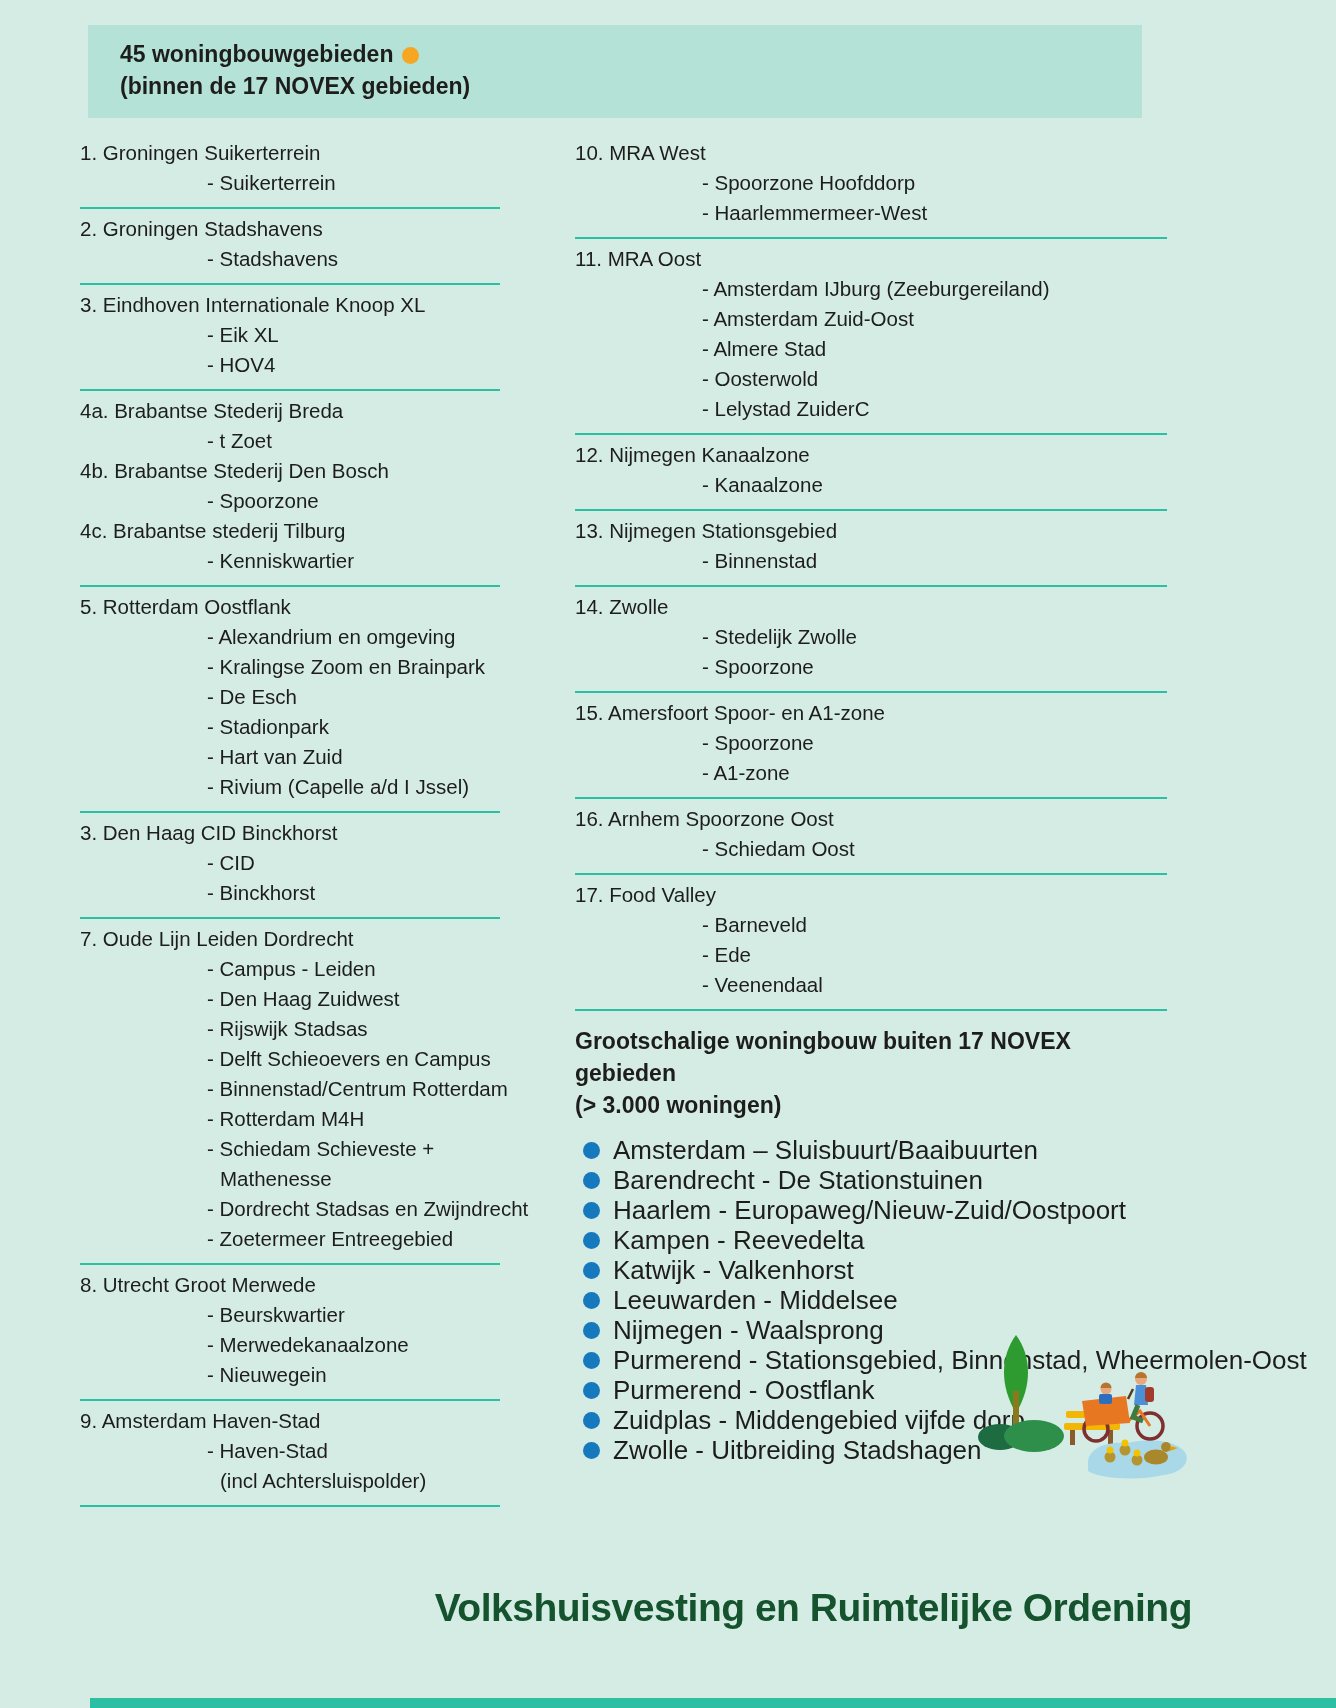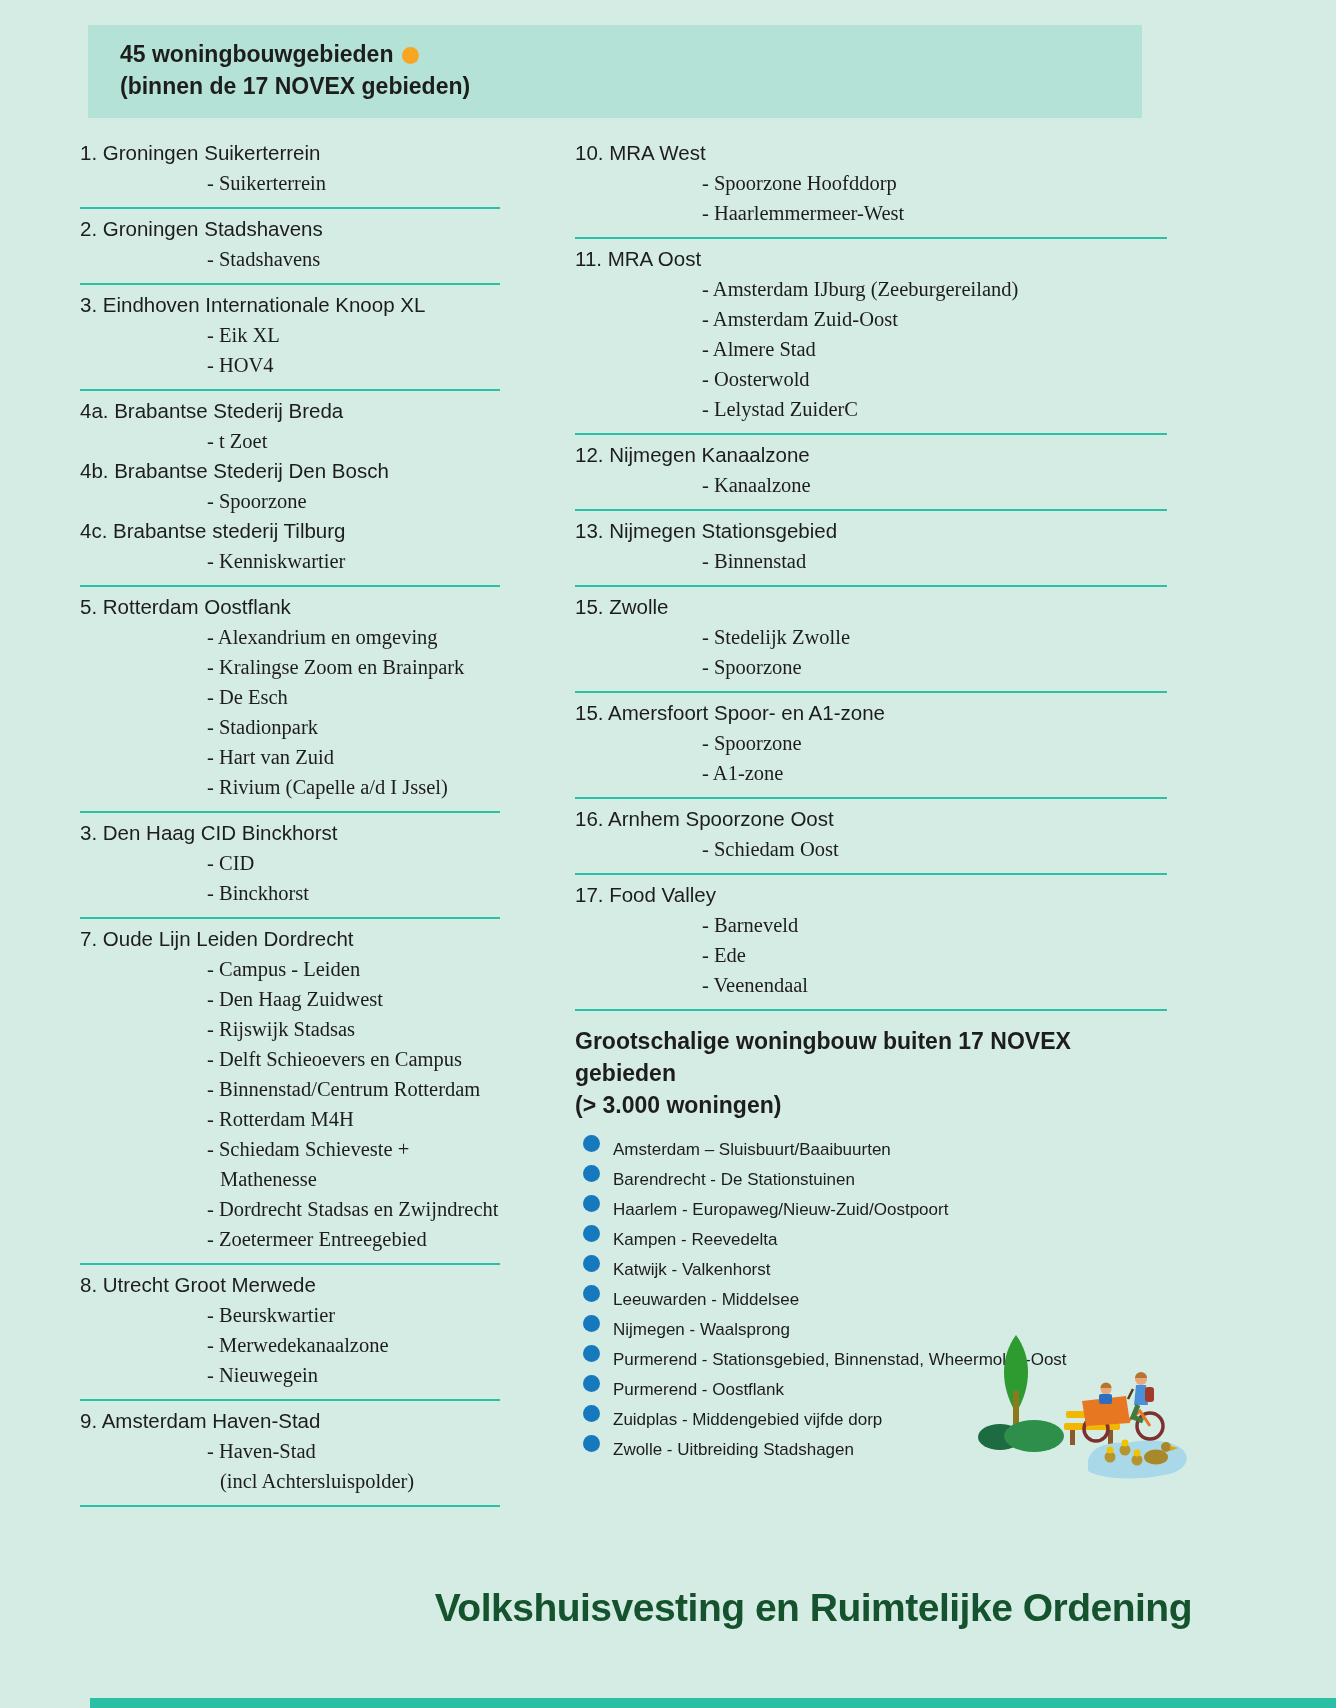--- a/index.html
+++ b/index.html
@@ -18,27 +18,27 @@
   .header-line { font-size:23px; font-weight:bold; line-height:32px; }
   .dot {
     display:inline-block; width:17px; height:17px; border-radius:50%;
     background:#f6a623; margin-left:9px; vertical-align:-2px;
   }
   .col { position:absolute; top:133px; }
   .col-left  { left:80px;  width:420px; }
   .col-right { left:575px; width:592px; }
   .group { border-bottom:2px solid #2cbfa3; padding:5px 0 9px 0; }
   .entry-title { font-size:20.5px; line-height:30px; white-space:nowrap; }
-  .sub  { font-size:20.5px; line-height:30px; padding-left:127px; white-space:nowrap;font-family:Liberation Serif, serif; }
+  .sub  { font-size:20.5px; line-height:30px; padding-left:127px; white-space:nowrap; }
   .sub.cont { padding-left:140px; }
   .outside-heading { margin-top:14px; font-size:23px; font-weight:bold; line-height:32px; }
   .bullet-list { list-style:none; margin-top:14px; }
   .bullet-list li {
-    font-size:17px; line-height:30px; white-space:nowrap;
-    display:flex; align-items:flex-start;
+    font-size:26px; line-height:30px; white-space:nowrap;
+    display:flex; align-items:center;
   }
   .bullet-dot {
     flex:0 0 auto; width:17px; height:17px; border-radius:50%;
     background:#1779bd; margin:0 13px 0 8px;
   }
   .illustration { position:absolute; left:978px; top:1333px; width:215px; height:155px; }
   .footer-title {
     position:absolute; left:0; top:1586px; width:1192px;
     text-align:right; font-size:39px; font-weight:bold; color:#14532d;
     letter-spacing:-0.5px;
@@ -135,21 +135,21 @@
       </div>
       <div class="group">
         <div class="entry-title">12. Nijmegen Kanaalzone</div>
         <div class="sub">- Kanaalzone</div>
       </div>
       <div class="group">
         <div class="entry-title">13. Nijmegen Stationsgebied</div>
         <div class="sub">- Binnenstad</div>
       </div>
       <div class="group">
-        <div class="entry-title">15. Zwolle</div>
+        <div class="entry-title">14. Zwolle</div>
         <div class="sub">- Stedelijk Zwolle</div>
         <div class="sub">- Spoorzone</div>
       </div>
       <div class="group">
         <div class="entry-title">15. Amersfoort Spoor- en A1-zone</div>
         <div class="sub">- Spoorzone</div>
         <div class="sub">- A1-zone</div>
       </div>
       <div class="group">
         <div class="entry-title">16. Arnhem Spoorzone Oost</div>

